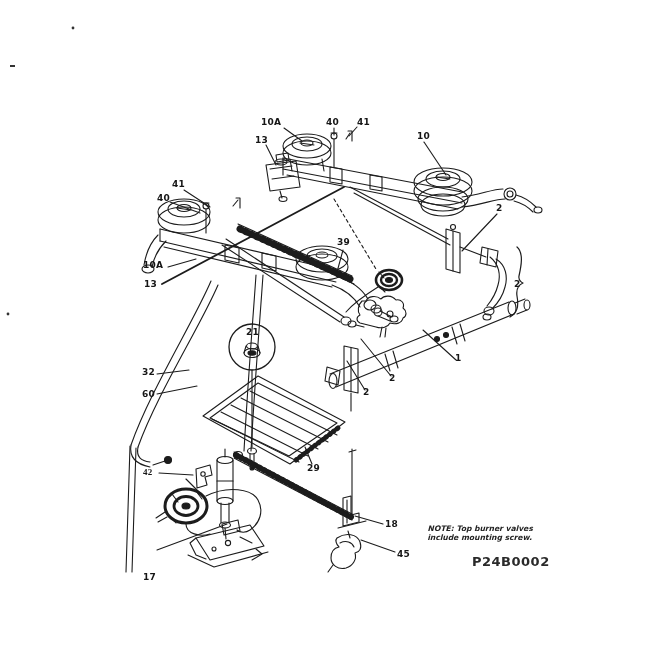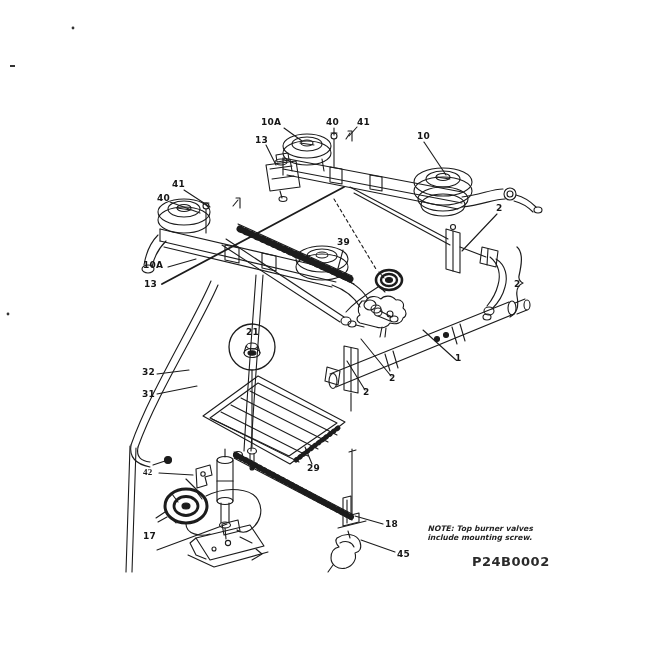--- a/index.html
+++ b/index.html
@@ -264,23 +264,23 @@
       <span class="callout" style="left: 143px; top: 242px;">10A</span>
       <span class="callout" style="left: 144px; top: 261px;">13</span>
       <span class="callout" style="left: 337px; top: 219px;">39</span>
       <span class="callout" style="left: 496px; top: 185px;">2</span>
       <span class="callout" style="left: 514px; top: 261px;">2</span>
       <span class="callout" style="left: 455px; top: 335px;">1</span>
       <span class="callout" style="left: 389px; top: 355px;">2</span>
       <span class="callout" style="left: 363px; top: 369px;">2</span>
       <span class="callout" style="left: 246px; top: 309px;">21</span>
       <span class="callout" style="left: 142px; top: 349px;">32</span>
-      <span class="callout" style="left: 142px; top: 371px;">31</span>
+      <span class="callout" style="left: 142px; top: 371px;">60</span>
       <span class="callout" style="left: 143px; top: 449px; font-family: Liberation Serif, serif;">42</span>
-      <span class="callout" style="left: 143px; top: 513px; text-align: center;">17</span>
+      <span class="callout" style="left: 143px; top: 554px; text-align: center;">17</span>
       <span class="callout" style="left: 307px; top: 445px;">29</span>
       <span class="callout" style="left: 385px; top: 501px;">18</span>
       <span class="callout" style="left: 397px; top: 531px;">45</span>
     </div>
 
   <div class="note">
     <div>NOTE: Top burner valves</div>
     <div>include mounting screw.</div>
   </div>
 

